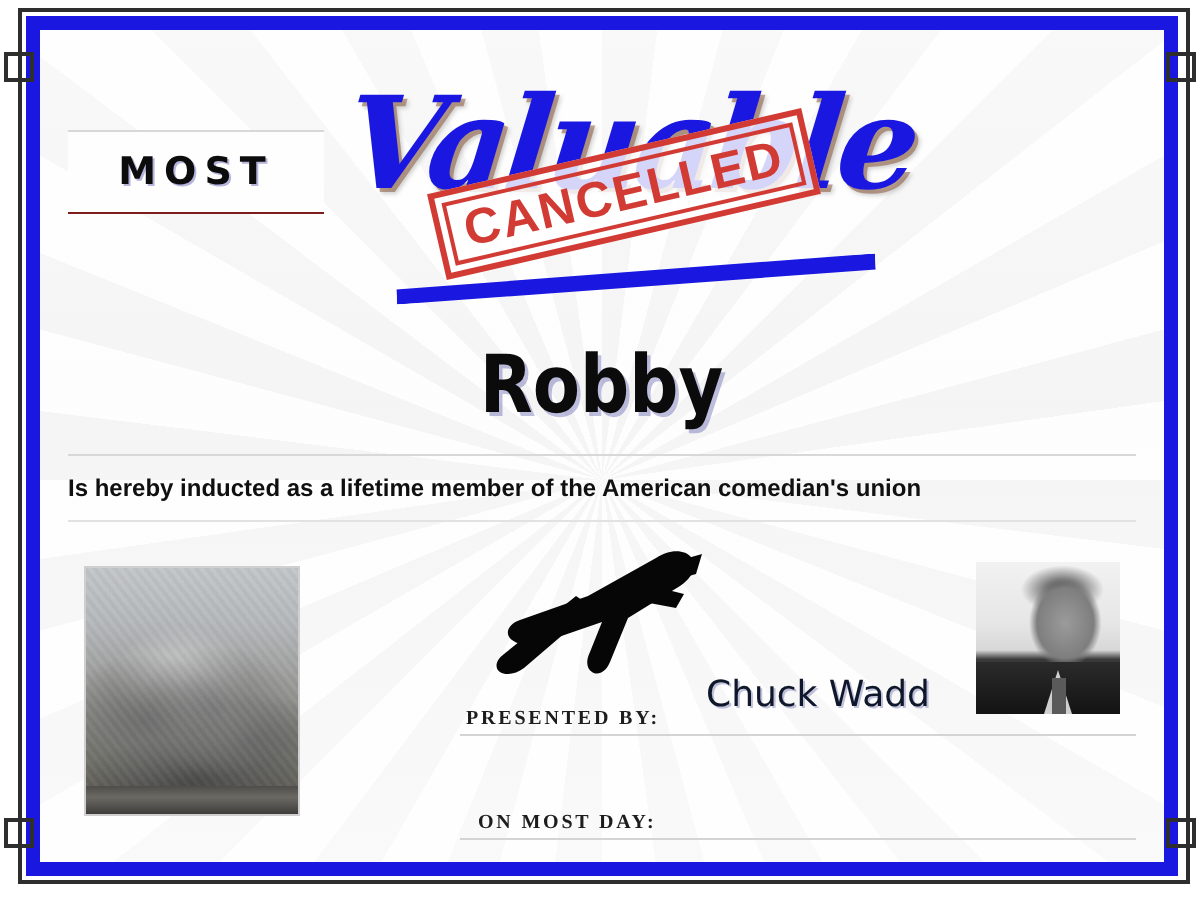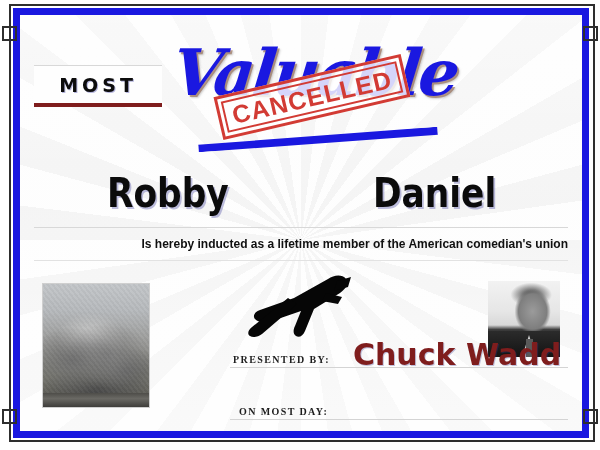--- a/index.html
+++ b/index.html
@@ -83,21 +83,21 @@
     position:absolute;
     left:0; right:0; top:50px;
     height:56px;
   }
   .cat-box{
     position:absolute;
     top:0;
     height:42px;
     background:#fefefe;
     border-top:1px solid #d8d8d8;
-    border-bottom:4px solid #7f1d1d;
+    border-bottom:1px solid #7f1d1d;
     display:flex; align-items:center; justify-content:center;
   }
   .cat-box.left{  left:14px;  width:128px; }
   .cat-box.right{ right:14px; width:128px; }
   .cat-text{
     font-family:"DejaVu Sans", sans-serif;
     font-weight:bold;
     font-size:19px;
     letter-spacing:4px;
     color:#0c0c0c;
@@ -188,21 +188,21 @@
 
   
   .sentence-rule{
     position:absolute;
     left:14px; right:14px; top:212px;
     border-top:1px solid #d8d8d8;
   }
   .sentence{
     position:absolute;
     left:14px; right:14px; top:222px;
-    text-align:right;
+    text-align:left;
     font-family:"Liberation Sans", sans-serif;
     font-weight:bold;
     font-size:12px;
     color:#101010;
     white-space:nowrap;
   }
   .sentence-rule2{
     position:absolute;
     left:14px; right:14px; top:245px;
     border-top:1px solid #e2e2e2;
@@ -297,23 +297,23 @@
     font-size:10px;
     letter-spacing:1.4px;
     color:#1d1d1d;
   }
   .sig-label.one{ left:213px; top:339px; }
   .sig-label.two{ left:219px; top:391px; }
 
   .sig-value{
     position:absolute;
     font-family:"DejaVu Sans", sans-serif;
-    font-weight:bold;
-    font-size:30px;
-    color:#7f1d1d;
+    font-weight:normal;
+    font-size:18px;
+    color:#0f172a;
     white-space:nowrap;
     text-shadow:1px 1px 0 rgba(60,60,150,.30);
   }
   .sig-value.one{ left:333px; top:322px; }
   .sig-value.two{ left:330px; top:372px; }
 </style>
 </head>
 <body>
 
 <div id="stage">
@@ -340,23 +340,20 @@
         <div class="swoosh"></div>
       </div>
 
       <div class="stamp">
         <span class="stamp-text">CANCELLED</span>
       </div>
 
       <div class="names">
         <div class="name-cell">
           <span class="name-text">Robby</span>
-        </div>
-        <div class="name-cell">
-          <span class="name-text">Daniel</span>
         </div>
       </div>
 
       <div class="sentence-rule"></div>
       <div class="sentence">Is hereby inducted as a lifetime member of the American comedian's union</div>
       <div class="sentence-rule2"></div>
 
       <div class="photo-left">
         <div class="smoke"></div>
         <div class="smoke-grain"></div>

